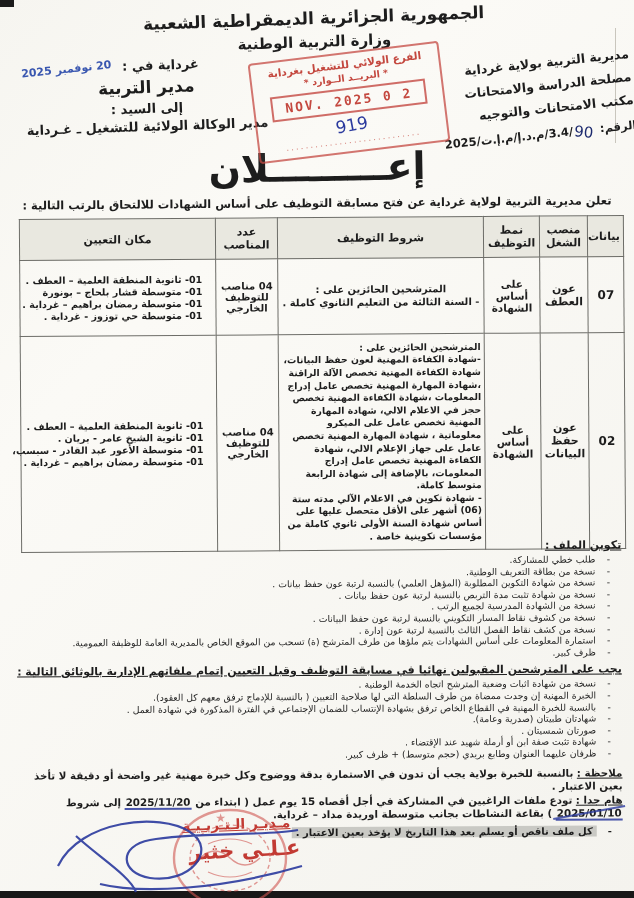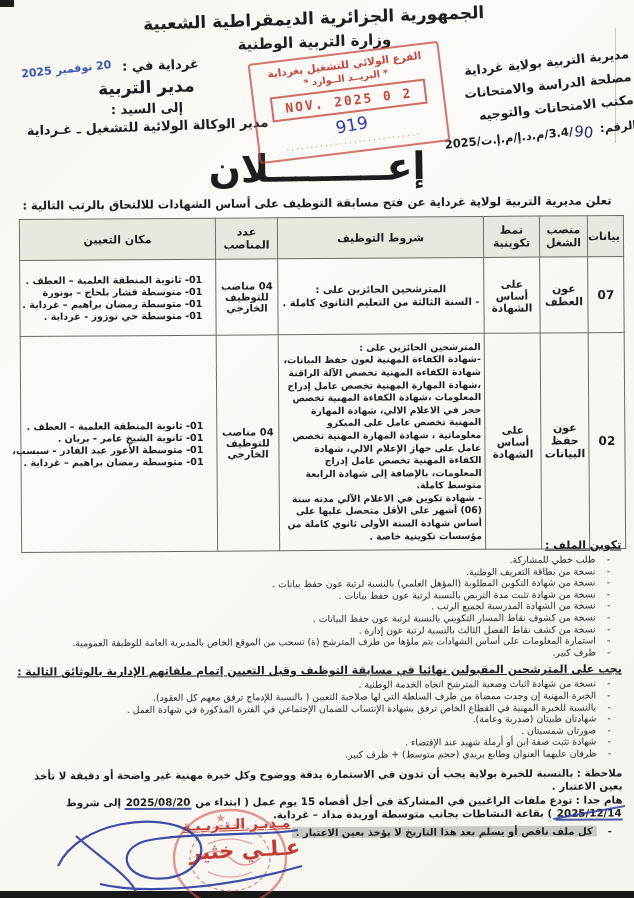--- a/index.html
+++ b/index.html
@@ -53,21 +53,21 @@
   td.c-loc .loc-line{white-space:nowrap; margin:1px 0; text-align:right; padding-right:10px;}
   tr.r1{height:76px;} tr.r2{height:216px;}
   
   .lower{position:absolute; top:539px; right:12px; left:12px; transform:rotate(-.3deg);}
   .sec-head{font-size:11px; font-weight:700; text-decoration:underline; margin:1px 0 2px;}
   .li{display:flex; font-size:9.3px; line-height:11.6px; font-weight:400;}
   .li .dash{width:26px; text-align:center; flex:none;}
   .li .txt{flex:1;}
   .note-line,.imp-line{font-size:10.3px; font-weight:700; line-height:13.5px;}
   .note-line{margin-top:7px;}
-  .u{}
+  .u{text-decoration:underline;}
   .pen-date{position:relative; border-bottom:2px solid rgba(43,58,158,.85); padding:0 1px;}
   .pen-date.crossed::after{content:""; position:absolute; left:-3px; right:-3px; top:45%; height:2px; background:rgba(43,58,158,.8); transform:rotate(-10deg);}
   .warn-line{display:flex; font-size:10px; font-weight:700; margin-top:5px;}
   .warn-line .dash{width:26px; text-align:center;}
   .warn-hl{background:#c9c9c4; padding:0 4px;}
   
   .sig-zone{position:absolute; left:40px; top:806px; width:330px; height:92px; z-index:4;}
   .sig-title{position:absolute; top:10px; right:80px; color:#c23a33; font-size:14px; font-weight:700; text-decoration:underline; transform:rotate(-2deg); white-space:nowrap;}
   .sig-name{position:absolute; top:32px; right:70px; color:#c23a33; font-size:21px; font-weight:700; transform:rotate(-3deg); letter-spacing:2px; white-space:nowrap;}
   .sig-zone svg{position:absolute; inset:0;}
@@ -124,21 +124,21 @@
         <col style="width:48px">
         <col style="width:56px">
       <col style="width:206px">
         <col style="width:62px">
         <col style="width:196px">
     </colgroup>
     <thead>
       <tr>
         <th>بيانات</th>
         <th>منصب الشغل</th>
-        <th>نمط تكوينية</th>
+        <th>نمط التوظيف</th>
         <th>شروط التوظيف</th>
         <th>عدد المناصب</th>
         <th>مكان التعيين</th>
       </tr>
     </thead>
     <tbody>
       <tr class="r1">
         <td class="c-num">07</td>
         <td class="c-pos">عون العطف</td>
         <td class="c-mode">على أساس الشهادة</td>
@@ -241,23 +241,23 @@
       </div>
 
     <div class="note-line">
       <span class="u">ملاحظة :</span>
       <span>بالنسبة للخبرة بولاية يجب أن تدون في الاستمارة بدقة ووضوح وكل خبرة مهنية غير واضحة أو دقيقة لا تأخذ بعين الاعتبار .</span>
     </div>
 
     <div class="imp-line">
       <span class="u">هام جدا :</span>
       <span>تودع ملفات الراغبين في المشاركة في أجل أقصاه 15 يوم عمل ( ابتداء من</span>
-      <span class="pen-date">2025/08/20</span>
+      <span class="pen-date">2025/11/20</span>
       <span>إلى شروط</span>
-      <span class="pen-date crossed">2025/12/14</span>
+      <span class="pen-date crossed">2025/01/10</span>
       <span>) بقاعة النشاطات بجانب متوسطة اوريدة مداد – غرداية.</span>
     </div>
 
     <div class="warn-line">
       <span class="dash">-</span>
       <span class="warn-hl">كل ملف ناقص أو يسلم بعد هذا التاريخ لا يؤخذ بعين الاعتبار .</span>
     </div>
   </div>
 
   <div class="sig-zone">

